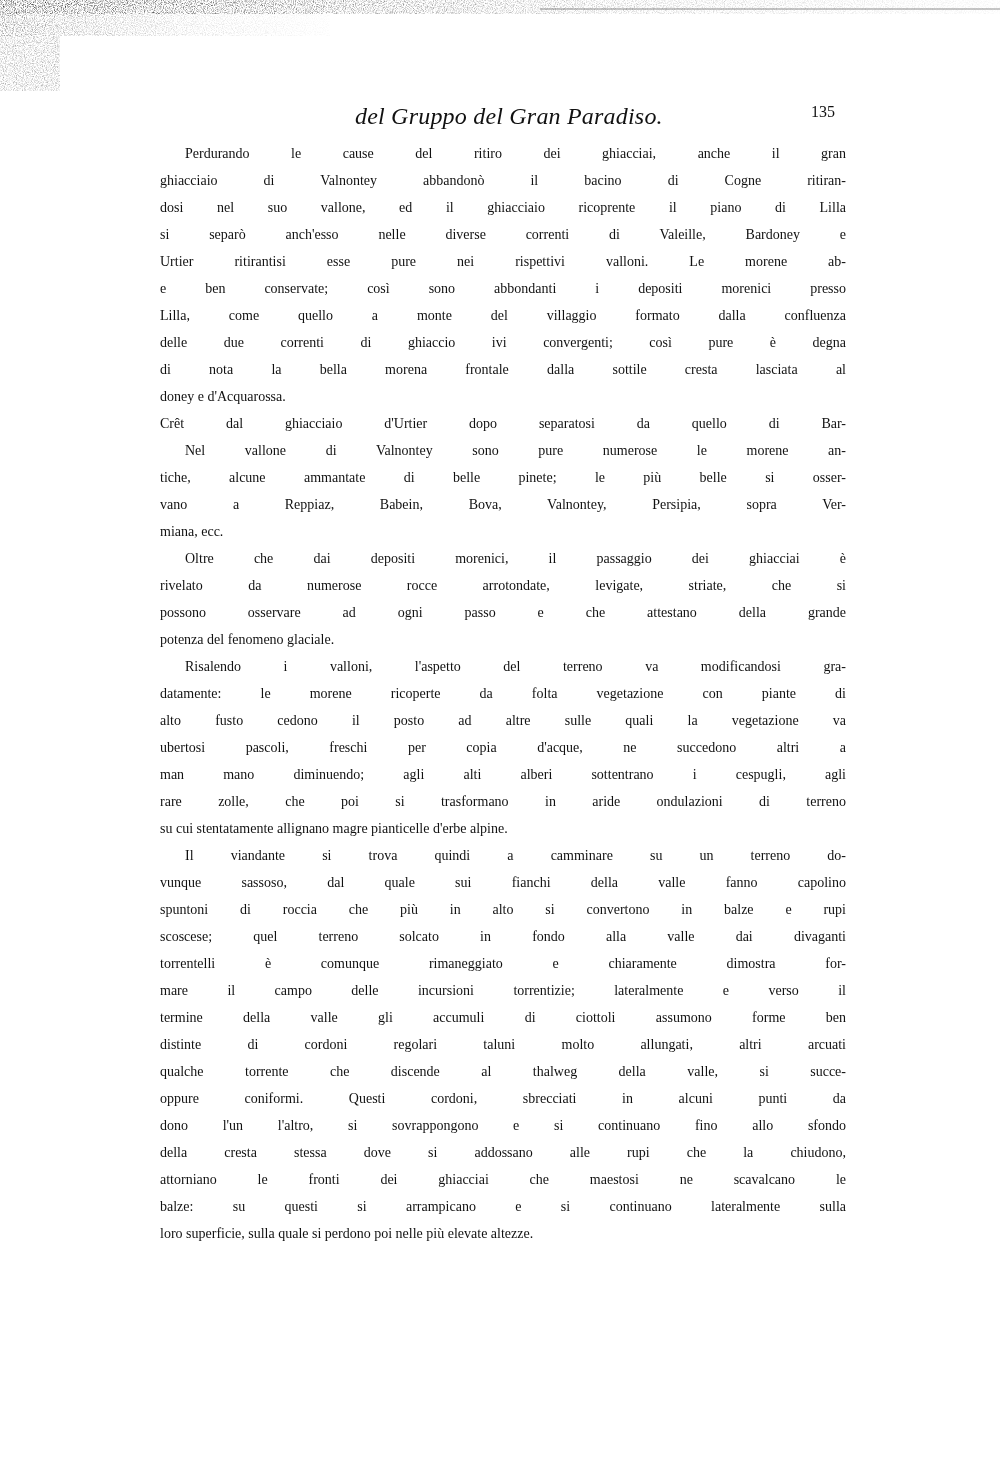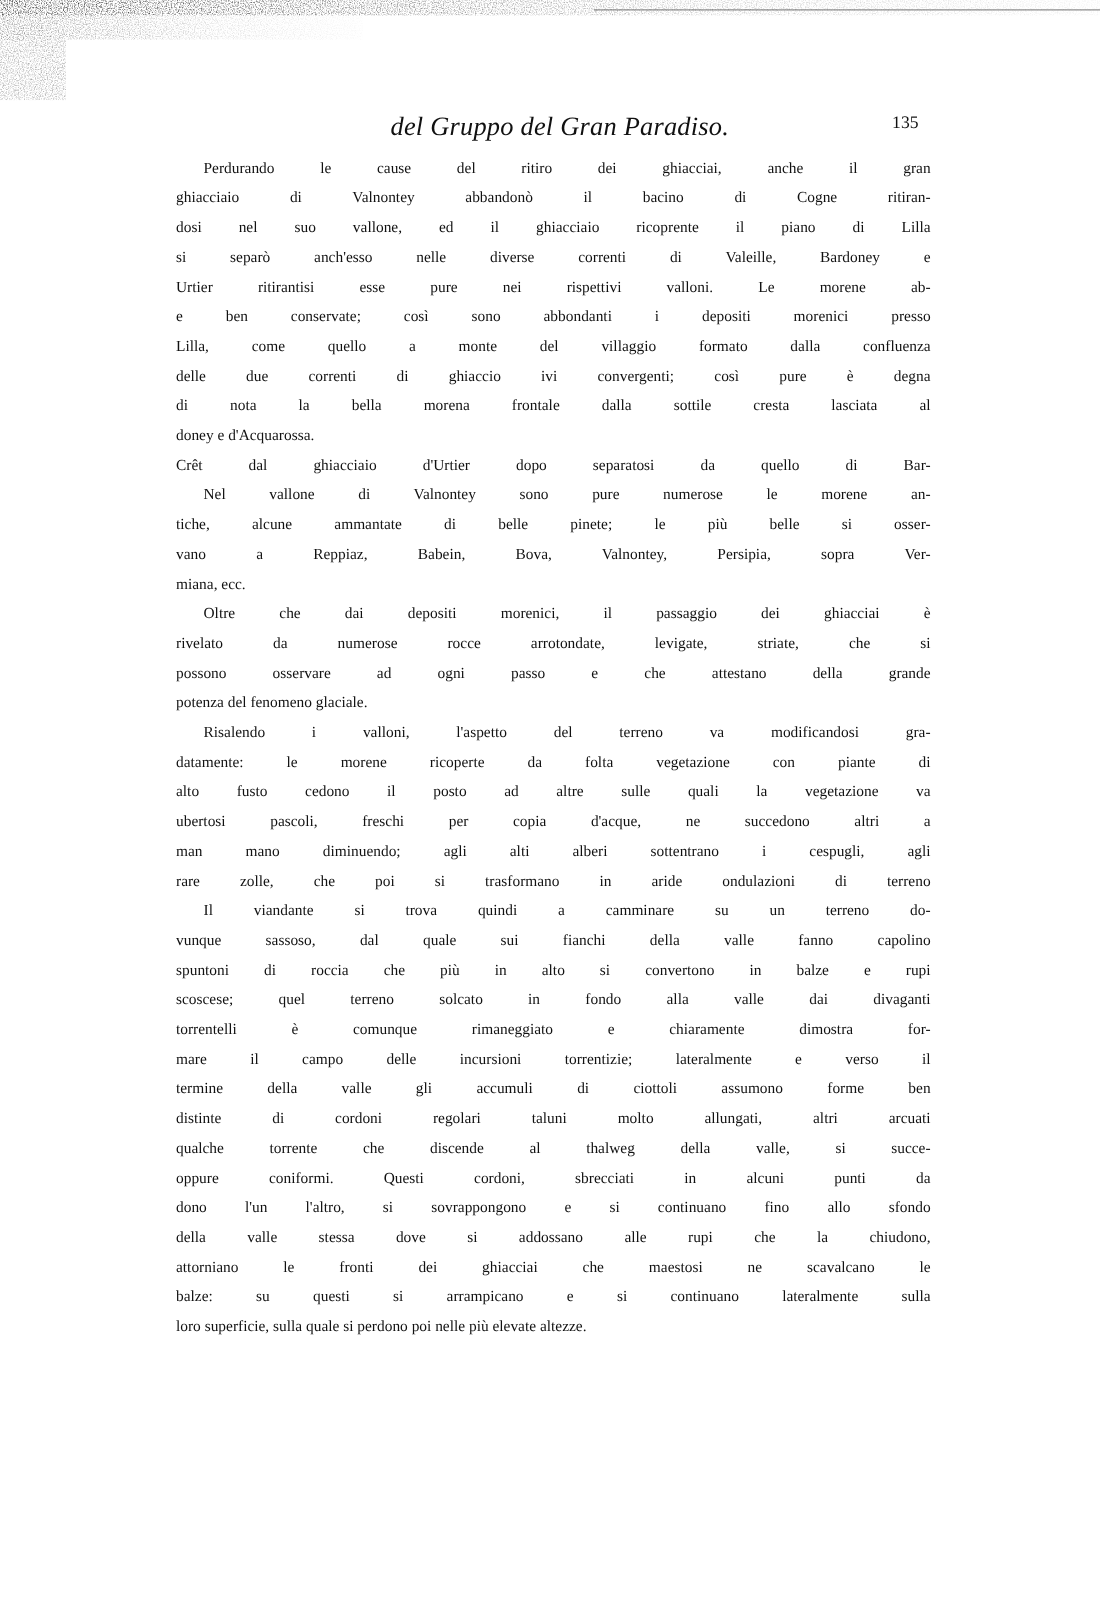--- a/index.html
+++ b/index.html
@@ -124,31 +124,32 @@
       <span class="line">possono osservare ad ogni passo e che attestano della grande</span>
       <span class="line last">potenza del fenomeno glaciale.</span>
     </p>
     <p class="para">
       <span class="line first">Risalendo i valloni, l'aspetto del terreno va modificandosi gra-</span>
       <span class="line">datamente: le morene ricoperte da folta vegetazione con piante di</span>
       <span class="line">alto fusto cedono il posto ad altre sulle quali la vegetazione va</span>
       <span class="line">ubertosi pascoli, freschi per copia d'acque, ne succedono altri a</span>
       <span class="line">man mano diminuendo; agli alti alberi sottentrano i cespugli, agli</span>
       <span class="line">rare zolle, che poi si trasformano in aride ondulazioni di terreno</span>
+      <span class="line last">su cui stentatamente allignano magre pianticelle d'erbe alpine.</span>
     </p>
     <p class="para">
       <span class="line first">Il viandante si trova quindi a camminare su un terreno do-</span>
       <span class="line">vunque sassoso, dal quale sui fianchi della valle fanno capolino</span>
       <span class="line">spuntoni di roccia che più in alto si convertono in balze e rupi</span>
       <span class="line">scoscese; quel terreno solcato in fondo alla valle dai divaganti</span>
       <span class="line">torrentelli è comunque rimaneggiato e chiaramente dimostra for-</span>
       <span class="line">mare il campo delle incursioni torrentizie; lateralmente e verso il</span>
       <span class="line">termine della valle gli accumuli di ciottoli assumono forme ben</span>
       <span class="line">distinte di cordoni regolari taluni molto allungati, altri arcuati</span>
       <span class="line">qualche torrente che discende al thalweg della valle, si succe-</span>
       <span class="line">oppure coniformi. Questi cordoni, sbrecciati in alcuni punti da</span>
       <span class="line">dono l'un l'altro, si sovrappongono e si continuano fino allo sfondo</span>
-      <span class="line">della valle stessa dove si addossano alle rupi che la chiudono,</span>
+      <span class="line">della cresta stessa dove si addossano alle rupi che la chiudono,</span>
       <span class="line">attorniano le fronti dei ghiacciai che maestosi ne scavalcano le</span>
       <span class="line">balze: su questi si arrampicano e si continuano lateralmente sulla</span>
       <span class="line last">loro superficie, sulla quale si perdono poi nelle più elevate altezze.</span>
     </p>
   </main>
 
 </body></html>

